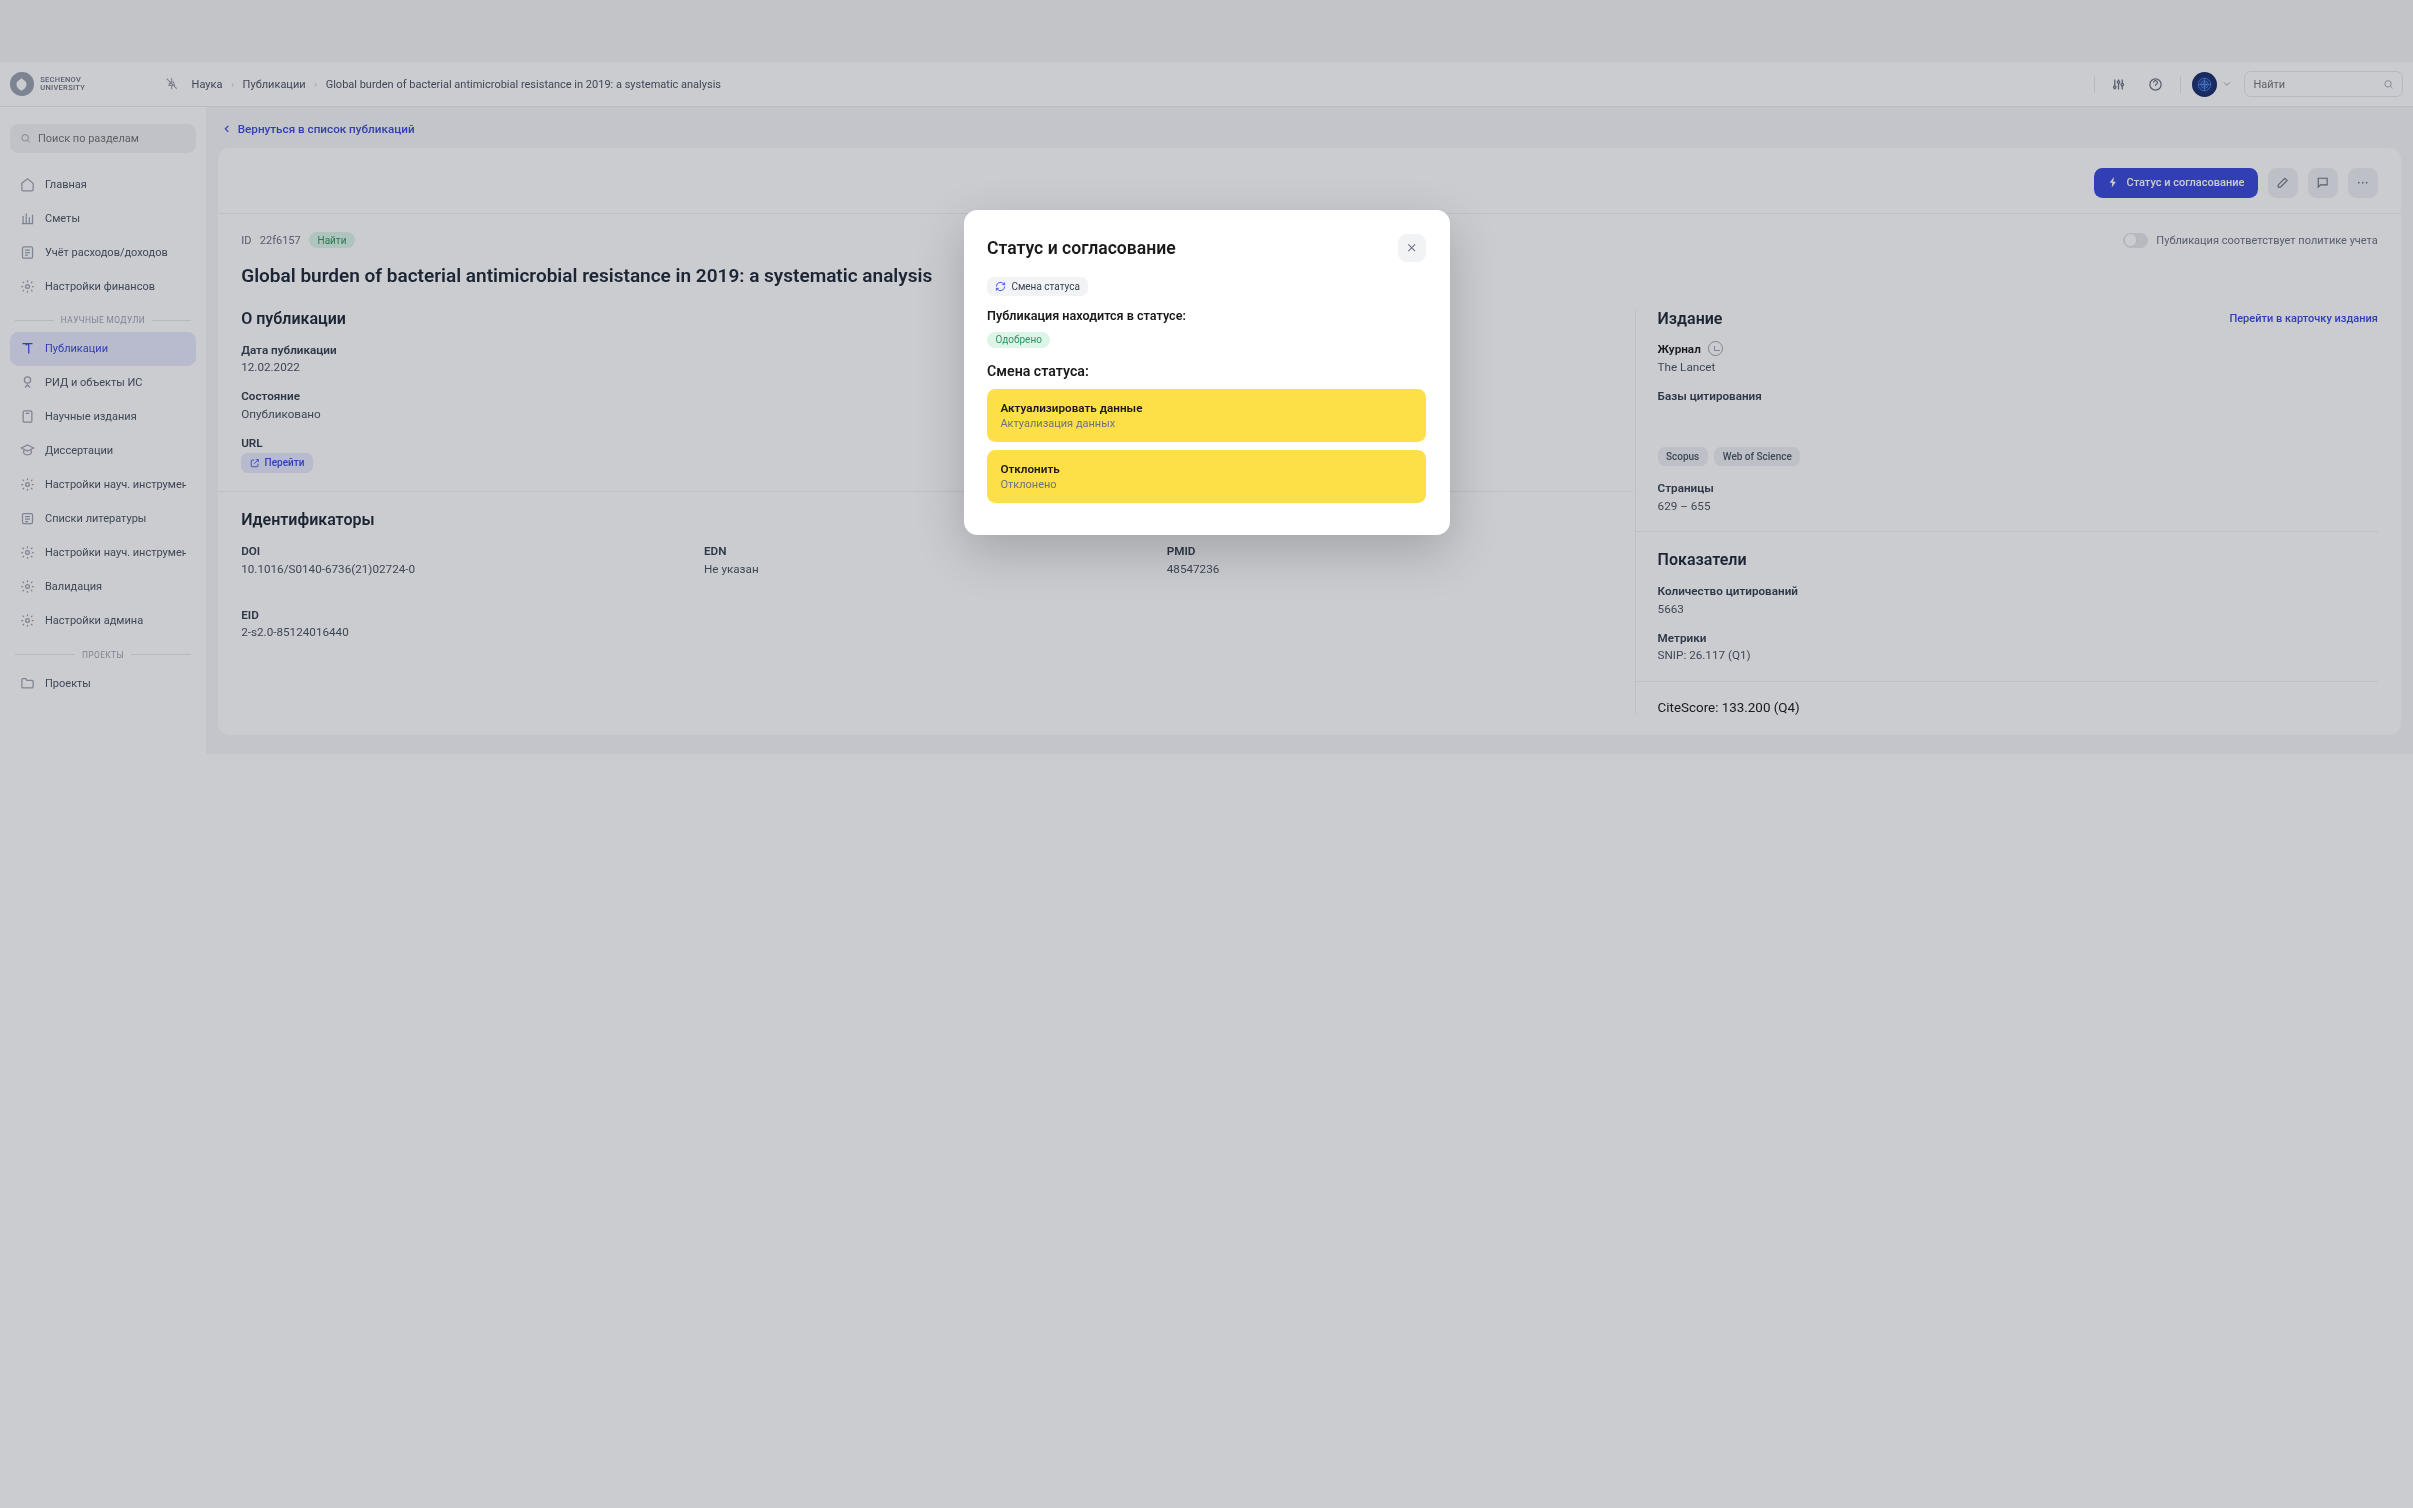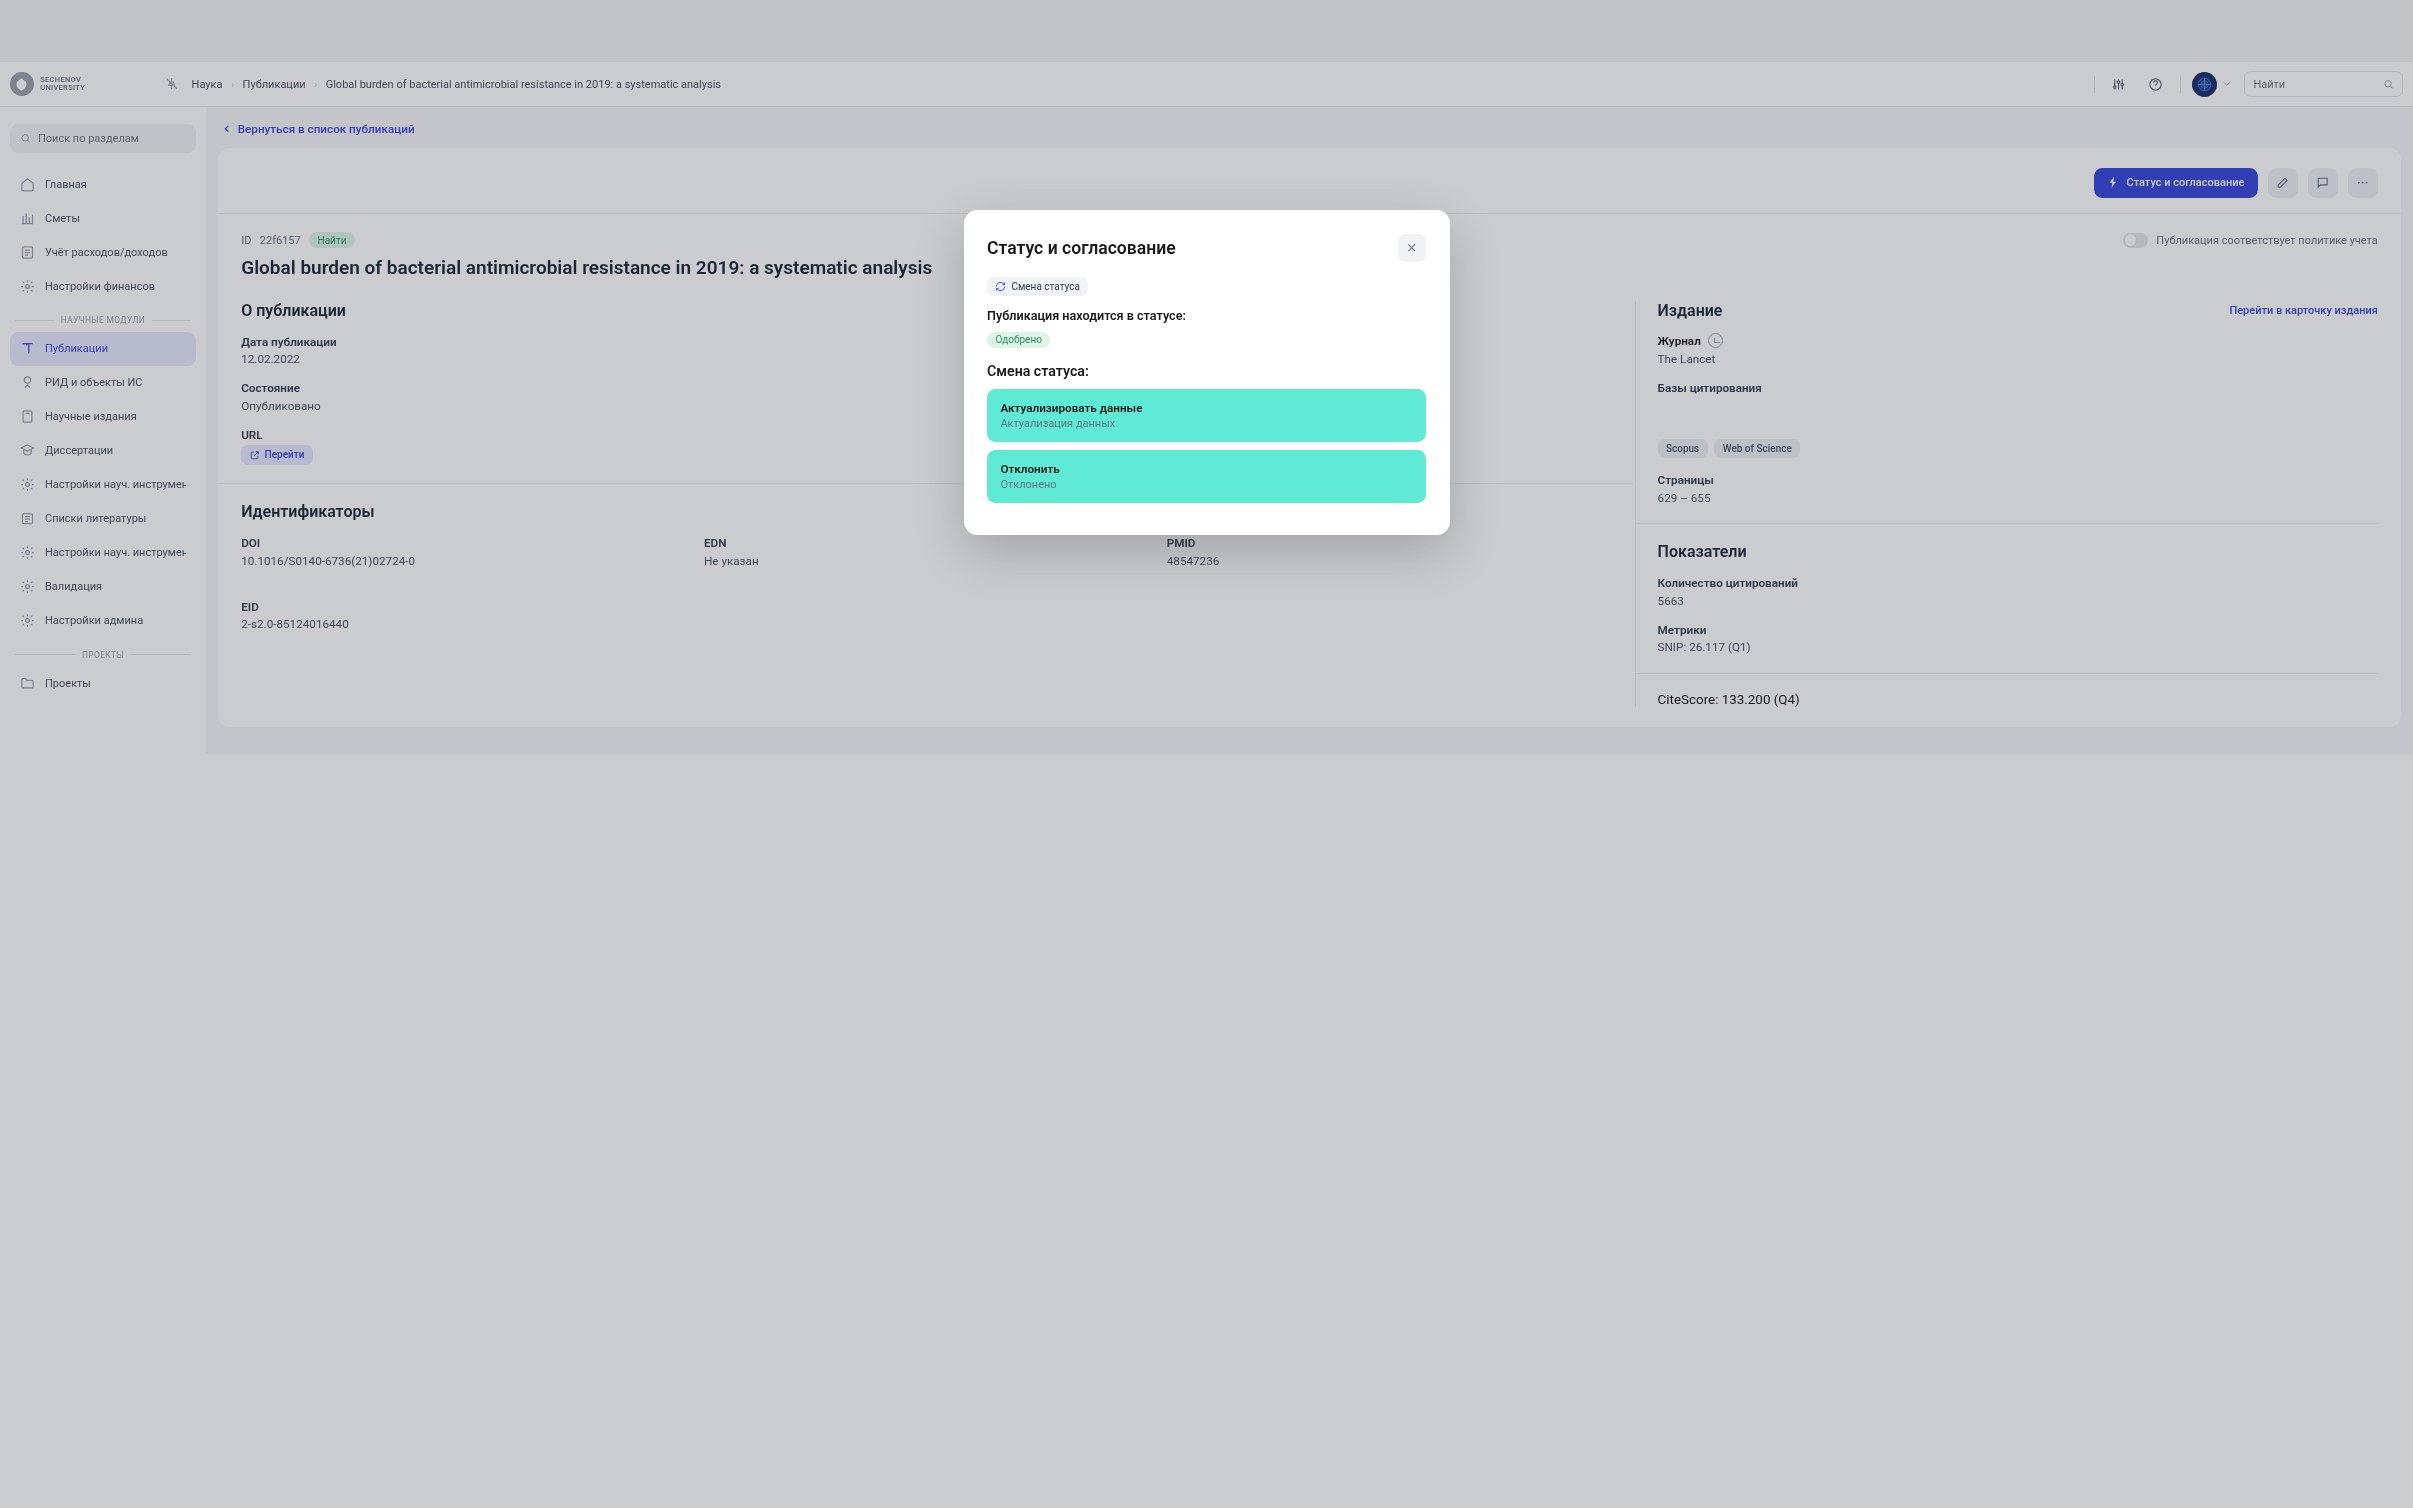--- a/index.html
+++ b/index.html
@@ -32,21 +32,21 @@
     .nav-item.active .ico { color:#3b4bdb;}
     .nav-section { display:flex; align-items:center; gap:6.7px; color:#9ca3af; font-size:8.4px; letter-spacing:0.4px; margin: 11.7px 5px 6.7px; }
     .nav-section .line { flex:1; height:0.8px; background:#e5e7eb; }
     .main { flex:1; background:#f6f7f9; overflow-y:auto; padding: 15px 0 34px; }
     .back-link { display:flex; align-items:center; gap:5px; color:#3b4bdb; font-size:11.7px; font-weight:500; margin:0 15px 11.7px; }
     .card { background:#fff; border-radius:11.7px; margin:0 11.7px; padding: 20px 23.5px; }
     .card-header { display:flex; align-items:center; gap:10px; margin-bottom:15px; }
     .card-header .spacer { flex:1;}
     .btn-primary { display:flex; align-items:center; gap:6.7px; background:#3b4bdb; color:#fff; border:none; border-radius:8.4px; height:30px; padding:0 13.4px; font-size:11px; font-weight:500; cursor:pointer;}
     .btn-icon-round { width:30px; height:30px; border:none; background:#eef0f3; border-radius:8.4px; display:flex; align-items:center; justify-content:center; color:#6b7280; cursor:pointer;}
-    .meta-row { display:flex; align-items:center; gap:8.4px; font-size:11px; color:#6b7280; margin-bottom:8px;}
+    .meta-row { display:flex; align-items:center; gap:8.4px; font-size:11px; color:#6b7280; margin-bottom:16px;}
     .chip { display:inline-flex; align-items:center; padding:2.5px 8.4px; border-radius:837px; font-size:10px;}
     .chip-green { background:#dcf5e7; color:#2f9461;}
     .toggle-row { display:flex; align-items:center; gap:8.4px; margin-left:auto; color:#6b7280; font-size:11px;}
     .toggle { width:25px; height:15px; border-radius:837px; background:#e5e7eb; position:relative;}
     .toggle::after { content:''; position:absolute; width:11.7px; height:11.7px; border-radius:50%; background:#fff; top:1.7px; left:1.7px; box-shadow:0 0 0 0.8px #e0e0e0;}
     h1.pub-title { font-size:19px; font-weight:600; margin-bottom:22px; color:#1f2937;}
     .two-col { display:flex; gap: 25px; }
     .col-left { flex:1.9; }
     .col-right { flex:1; border-left:0.8px solid #eef0f2; padding-left:22px;}
     h2.section-h { font-size:16px; font-weight:600; margin-bottom:15px; color:#1f2937;}
@@ -65,21 +65,21 @@
     .kv-grid { display:grid; grid-template-columns:1fr 1fr 1fr; gap: 17px 20px;}
 
     .modal-back { position:fixed; inset:0; background:rgba(17,24,39,0.22); display:flex; align-items:flex-start; justify-content:center; padding-top:210px;}
     .modal { width: 486px; background:#fff; border-radius:13.4px; padding:23.5px; box-shadow:0 17px 50px rgba(0,0,0,0.2);}
     .modal-head { display:flex; align-items:center; justify-content:space-between; margin-bottom:15px;}
     .modal-head h2 { font-size:17.6px; font-weight:600;}
     .close-btn { width:28.5px; height:28.5px; border:none; background:#f1f3f5; border-radius:8.4px; display:flex; align-items:center; justify-content:center; color:#6b7280; cursor:pointer;}
     .status-change-btn { display:inline-flex; align-items:center; gap:5px; background:#f1f3f5; border:none; border-radius:6.7px; padding:4.2px 8.4px; font-size:10px; color:#374151; cursor:pointer; margin-bottom:11.7px;}
     .status-label { font-size:12.6px; font-weight:600; margin-bottom:8.4px;}
     .change-h { font-size:14.2px; font-weight:600; margin:15px 0 10px;}
-    .status-option { background:#5eead4; border-radius:8.4px; padding:11.7px 13.4px; margin-bottom:8.4px; cursor:pointer;}
+    .status-option { background:#fde047; border-radius:8.4px; padding:11.7px 13.4px; margin-bottom:8.4px; cursor:pointer;}
     .status-option .t { font-weight:600; font-size:11.7px; margin-bottom:2.5px;}
     .status-option .s { font-size:11px; color:#6b7280;}
     svg { display:block;}
   </style>
 </head>
 <body>
 
 <div class="browser-chrome"></div>
 
 <div class="app">

